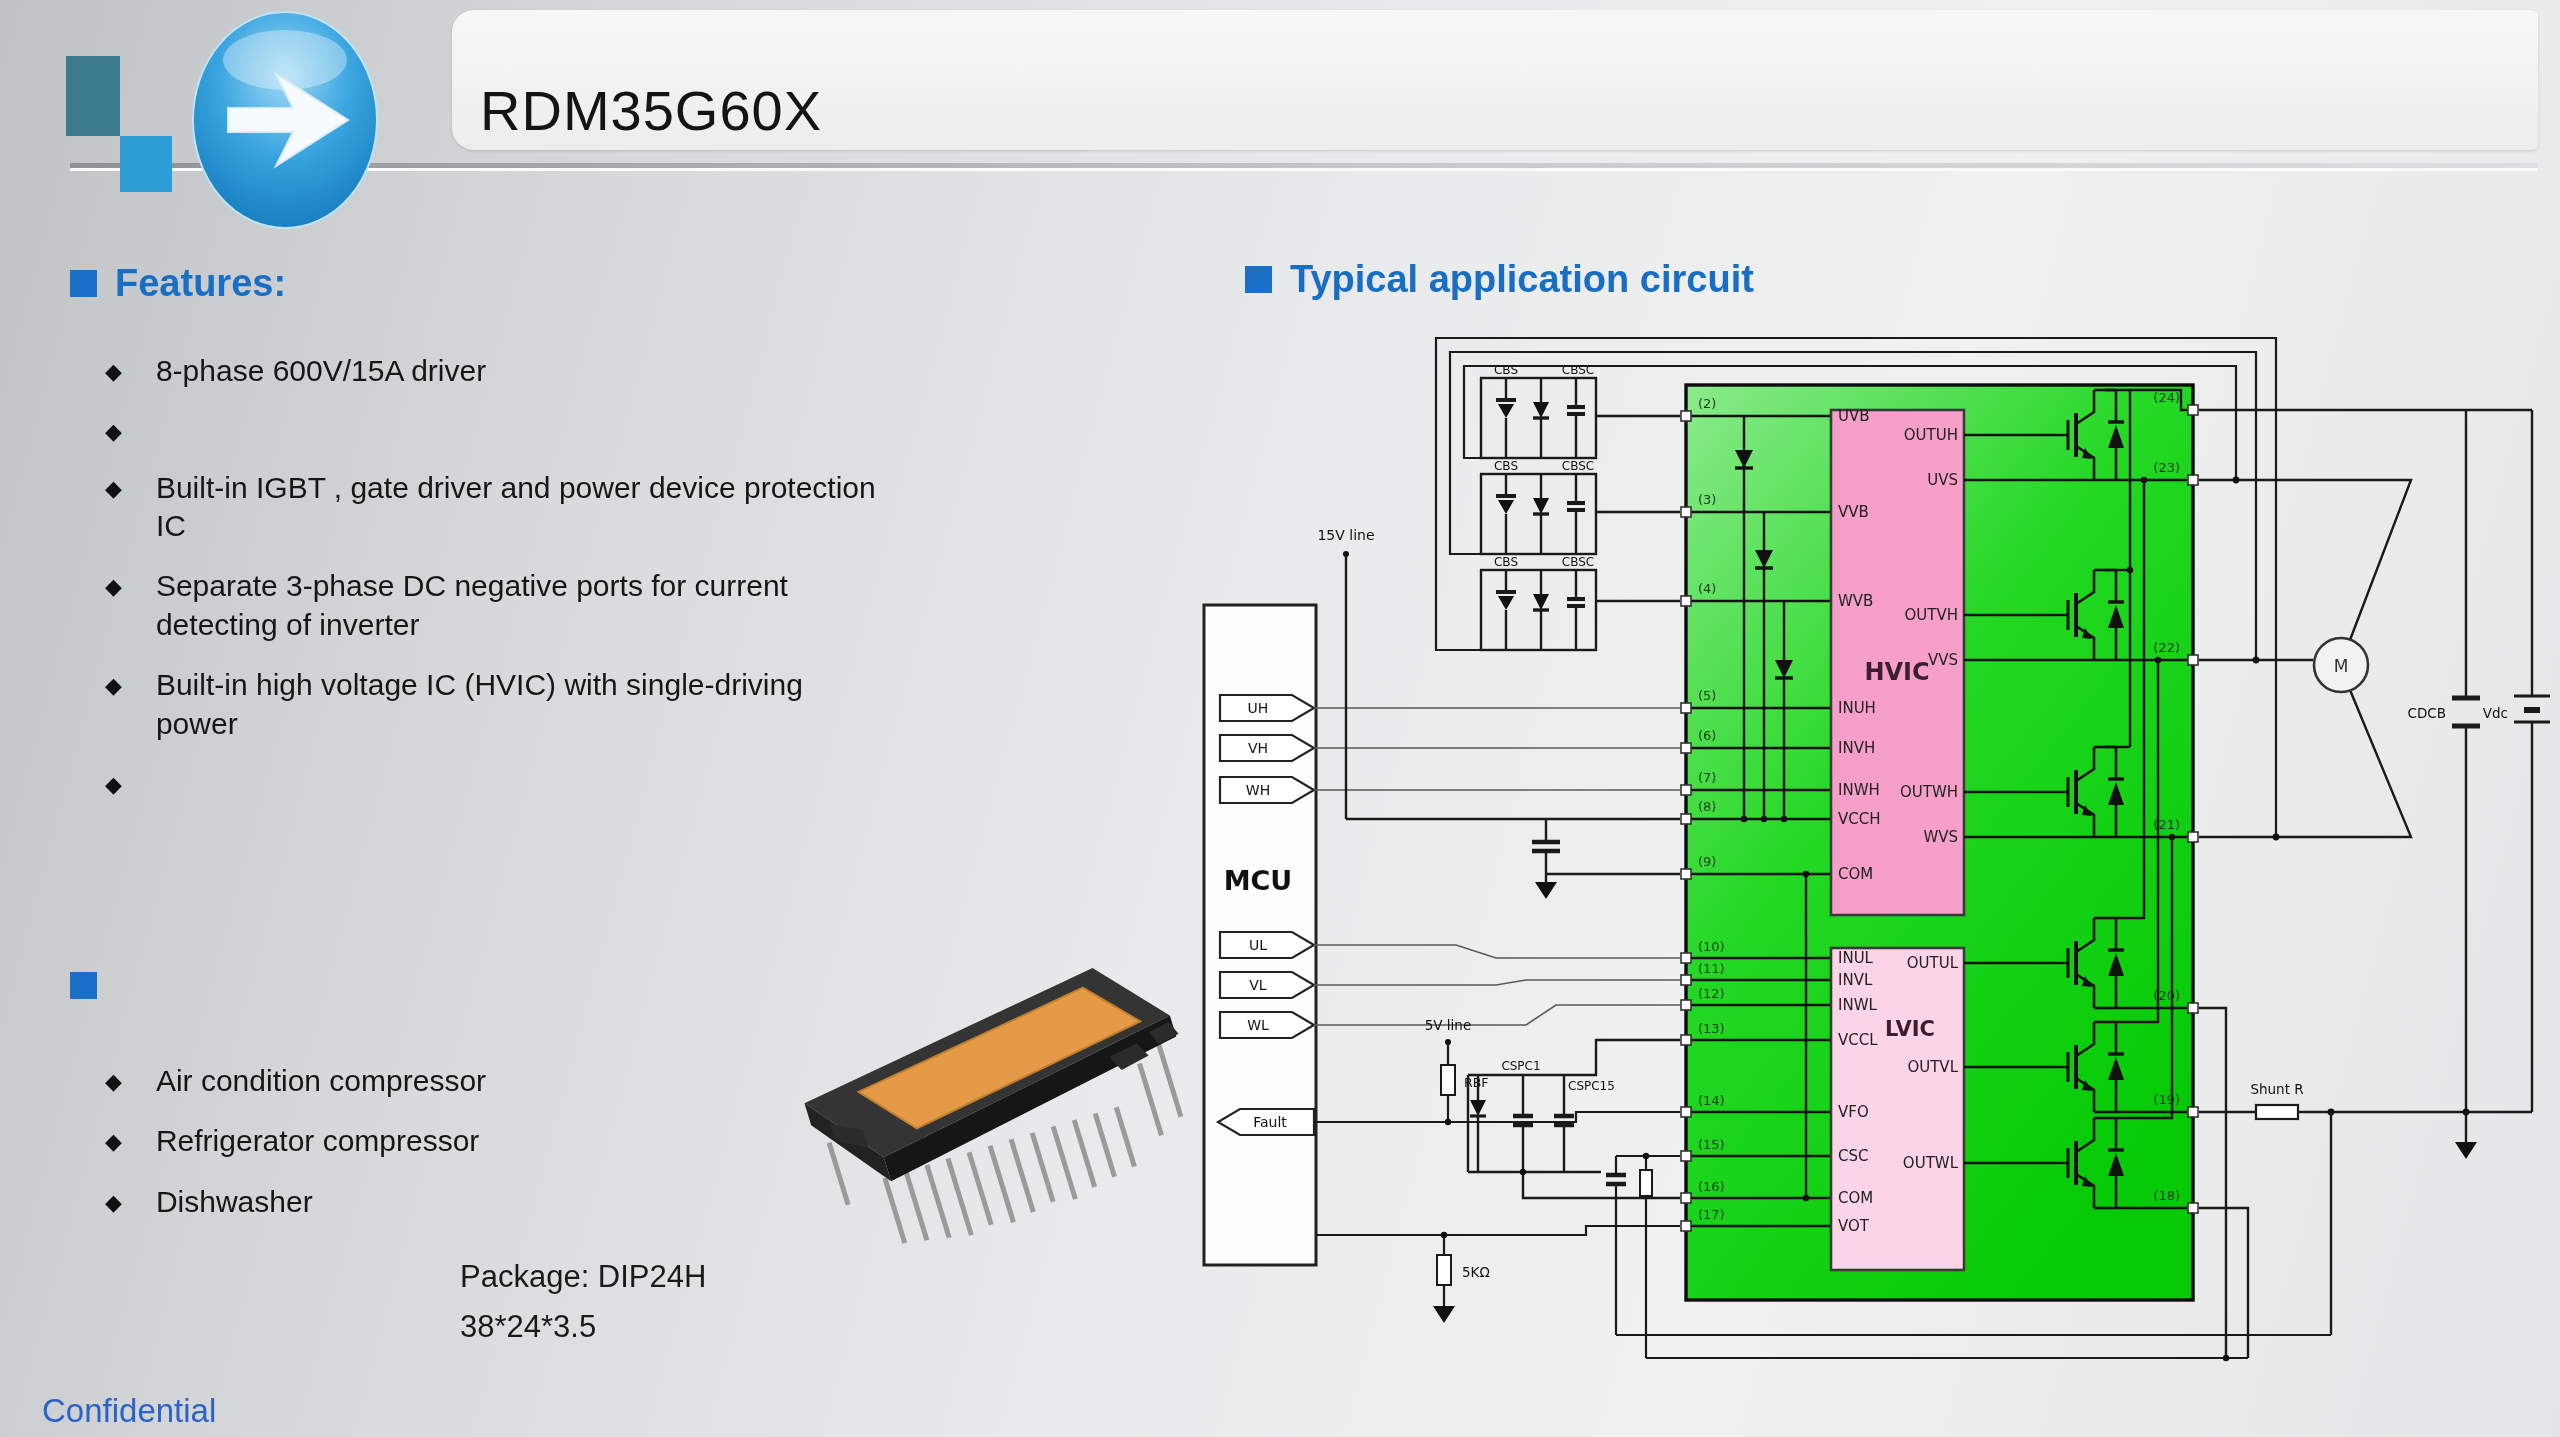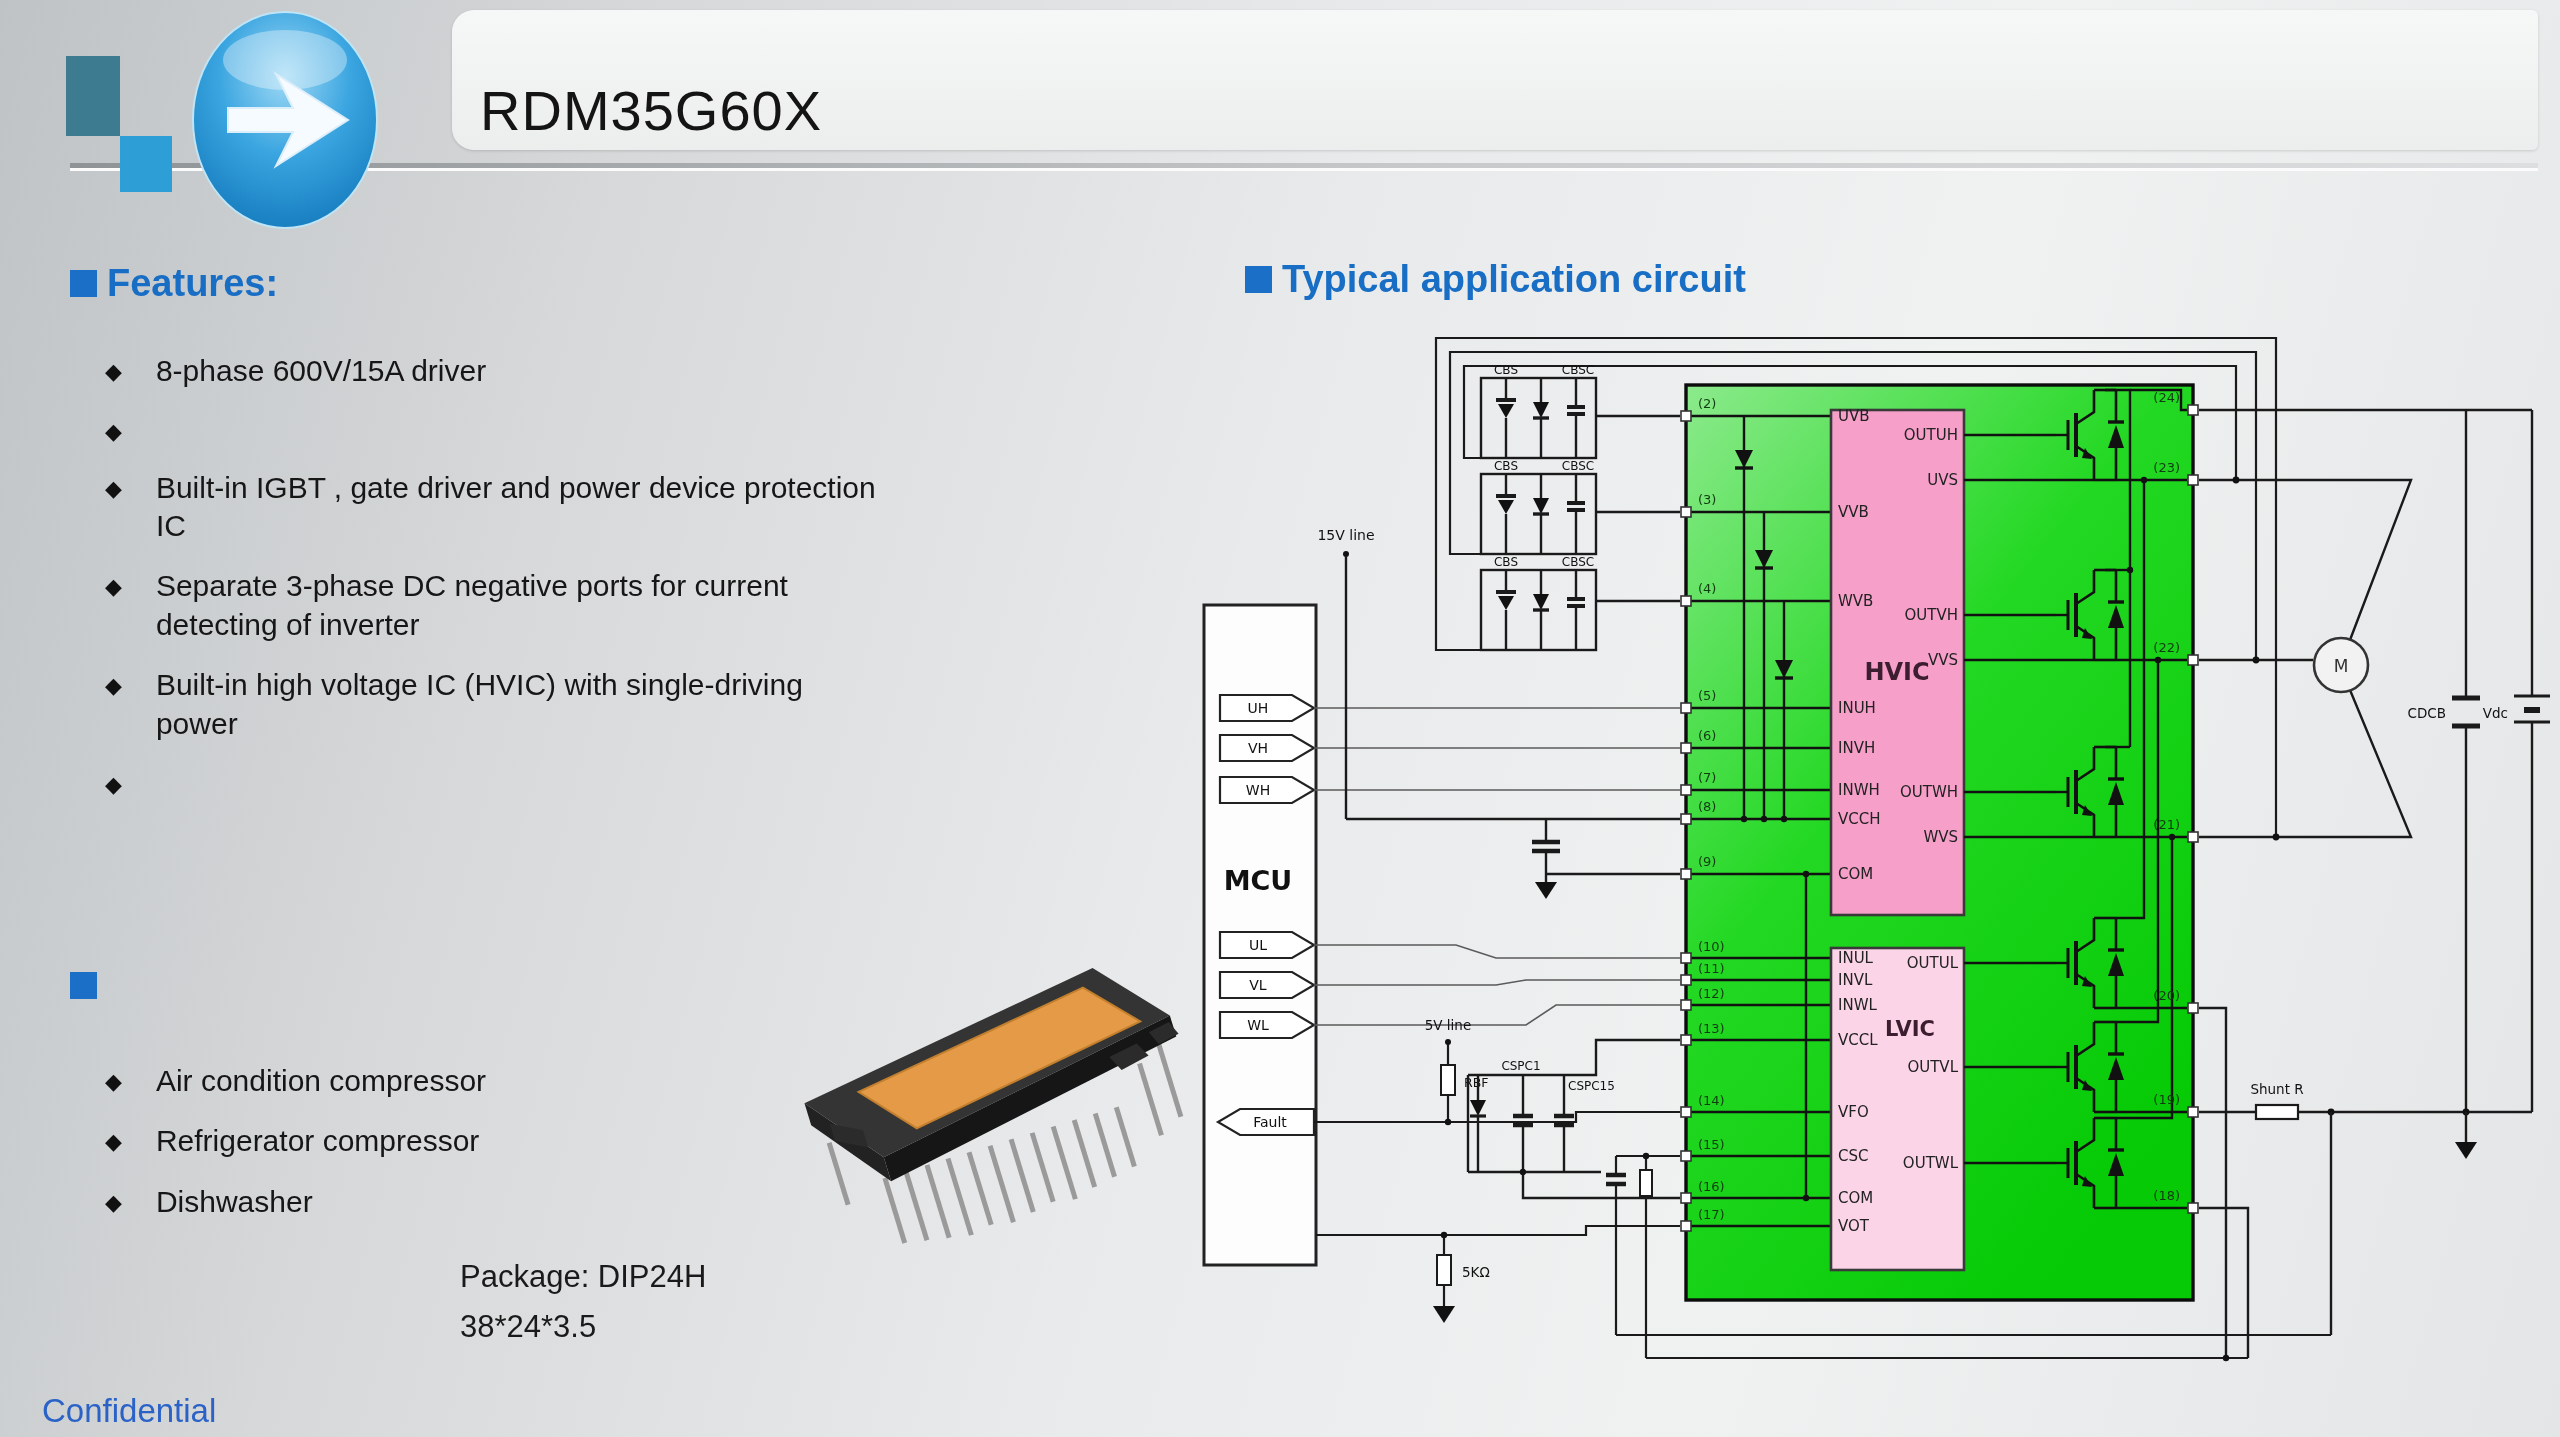--- a/index.html
+++ b/index.html
@@ -11,21 +11,21 @@
   .abs{position:absolute;}
   
   .header-panel{left:452px;top:10px;width:2086px;height:140px;background:linear-gradient(180deg,#f6f7f7,#eceded);
     border-radius:22px 6px 6px 22px;box-shadow:0 1px 3px rgba(0,0,0,.15);}
   .page-title{left:480px;top:38px;font-size:56px;color:#141414;letter-spacing:1px;margin-top:40px;}
   .divider{left:70px;top:163px;width:2468px;height:5px;
     background:linear-gradient(90deg,#8f9396,#c7c9ca 55%,#dddedf);border-bottom:3px solid #fbfbfb;}
   .logo-sq1{left:66px;top:56px;width:54px;height:80px;background:#3d7b90;}
   .logo-sq2{left:120px;top:136px;width:52px;height:56px;background:#2e9fd6;}
   
-  .sec-head{display:flex;align-items:center;gap:10px;}
+  .sec-head{display:flex;align-items:center;gap:18px;}
   .blue-sq{width:27px;height:27px;background:#1b6fc6;flex:0 0 auto;}
   .sec-head .txt{font-size:38px;font-weight:bold;color:#186dc4;}
   
   .blist{list-style:none;margin:0;padding:0;width:780px;}
   .blist li{display:flex;gap:34px;font-size:30px;color:#161616;line-height:1.28;margin-bottom:22px;}
   .blist .diamond{flex:0 0 auto;font-size:22px;color:#111;padding-top:6px;}
   .pkg{font-size:31px;color:#1a1a1a;text-align:left;width:460px;line-height:1.6;}
   .confidential{left:42px;top:1392px;font-size:33px;color:#2a62c8;}
   .circ-head{left:1245px;top:258px;}
   svg text{font-family:"DejaVu Sans","Liberation Sans",sans-serif;}

